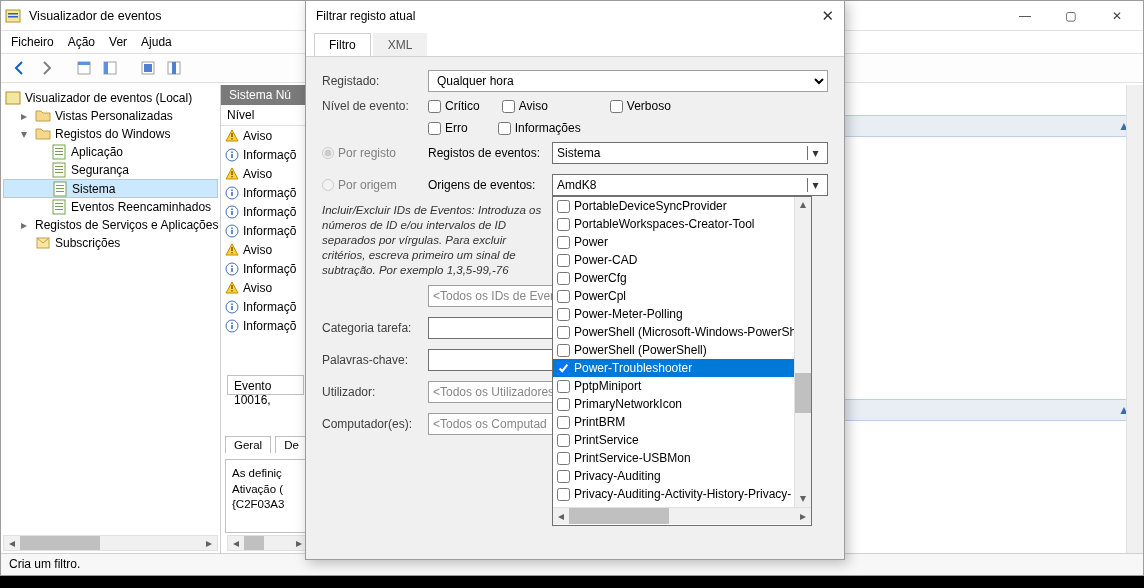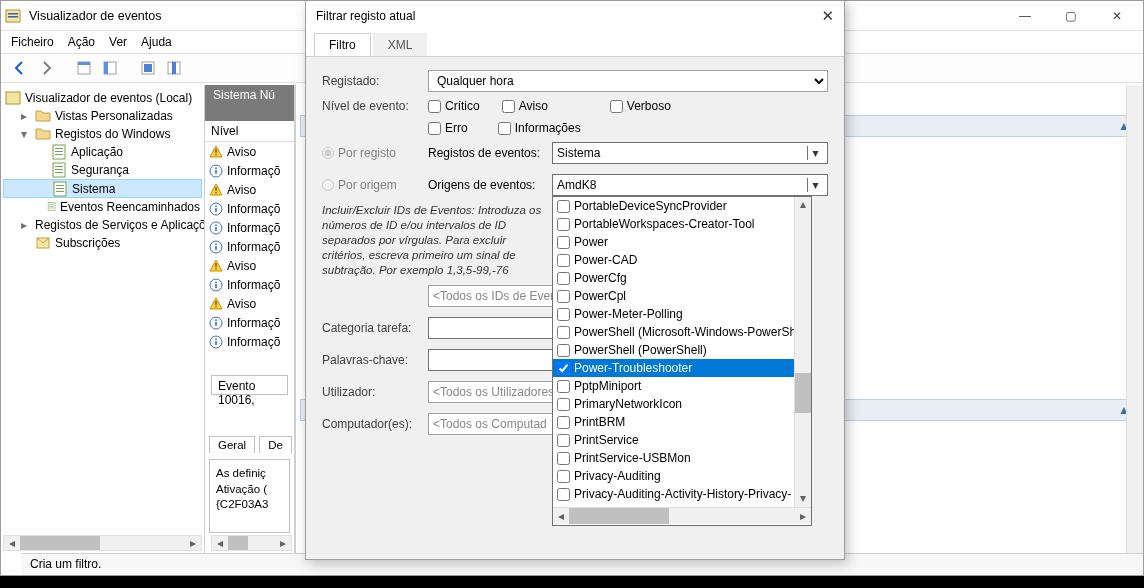--- a/index.html
+++ b/index.html
@@ -15,54 +15,54 @@
   .win-controls span:last-child { width:44px; }
   .menubar { height: 22px; display: flex; align-items: center; gap: 14px; padding: 0 10px; }
   .menubar span { font-size: 12px; }
   .toolbar { height: 30px; display: flex; align-items: center; gap: 4px; padding: 0 8px; border-top: 1px solid #e0e0e0; border-bottom: 1px solid #e0e0e0; background:#fdfdfd;}
   .tbtn { width:22px; height:22px; display:flex; align-items:center; justify-content:center; }
   .tbtn svg { width:16px; height:16px; }
 
   .workarea { position: absolute; top: 84px; left:0; right:0; bottom: 22px; display:flex; }
 
   
-  .tree-pane { width: 204px; border-right: 1px solid #d0d0d0; padding: 4px 2px; overflow:hidden; position:relative;}
+  .tree-pane { width: 220px; border-right: 1px solid #d0d0d0; padding: 4px 2px; overflow:hidden; position:relative;}
   .tree-row { display:flex; align-items:center; gap:4px; height:18px; padding:0 2px; white-space:nowrap; }
   .tree-row .caret { width:10px; color:#707070;}
   .tree-row .ticon { width:16px; height:16px; display:inline-flex; align-items:center; justify-content:center;}
   .tree-row.sel { background:#cce8ff; border:1px solid #99d1ff; height:19px;}
   .tree-row.ind1 { padding-left: 18px;} .tree-row.ind2 { padding-left: 34px;}
   .hscroll { position:absolute; left:2px; bottom:2px; right:2px; height:16px; background:#f0f0f0; border:1px solid #e0e0e0; display:flex; align-items:center;}
   .hscroll .thumb { background:#c0c0c0; height:100%;}
   .hscroll .arrow { width:16px; text-align:center; color:#606060;}
 
   
   .mid-pane { width: 90px; display:flex; flex-direction:column; border-right:1px solid #d0d0d0; overflow:hidden; position:relative;}
-  .mid-header { background:#7a7a7a; color:#fff; padding:3px 8px; font-size:12px; height:36px;}
+  .mid-header { background:#7a7a7a; color:#fff; padding:3px 8px; font-size:12px; height:20px;}
   .col-header { background:#fff; border-bottom:1px solid #e0e0e0; padding:3px 6px; font-size:12px; }
   .evrow { height:19px; display:flex; align-items:center; gap:4px; padding:0 4px; white-space:nowrap; overflow:hidden;}
   .evrow .eicon { width:14px; height:14px; display:inline-flex;}
   .evbox { flex:1; overflow:hidden;}
   .detail-title { position:absolute; top:290px; left:6px; right:6px; height:20px; background:#fff; padding:3px 6px; border:1px solid #c0c0c0;}
   .detail-tabs { display:flex; gap:4px; margin:6px 0 6px 4px;}
   .detail-tabs span { padding:2px 8px; border:1px solid #c0c0c0; border-bottom:none; background:#fff; font-size:11.5px;}
   .detail-content { border:1px solid #c0c0c0; margin:0 4px; padding:6px; font-size:11.5px; line-height:1.35; height:74px; overflow:hidden;}
 
   
   .right-pane { flex:1; background:#fff; border-left:1px solid #d0d0d0; padding:0; overflow:hidden; position:relative;}
   .action-group { padding:4px 8px; }
   .action-row { height:22px; display:flex; align-items:center; gap:6px; padding-left:8px;}
   .action-row .aic { width:16px;}
   .section-head { background:#e9eef5; border:1px solid #bcd0e5; padding:3px 8px; display:flex; align-items:center; justify-content:space-between; margin:2px 4px;}
   .section-head .tri { color:#3a6ea5;}
   .subarrow { margin-left:auto; color:#555;}
   .right-scroll { position:absolute; top:0; right:0; bottom:0; width:17px; background:#f0f0f0; border-left:1px solid #e0e0e0;}
 
   
-  .statusbar { position:absolute; left:0; right:0; bottom:0; height:22px; border-top:1px solid #d0d0d0; padding:3px 8px; font-size:12px; background:#f7f7f7;margin-left:21px;}
+  .statusbar { position:absolute; left:0; right:0; bottom:0; height:22px; border-top:1px solid #d0d0d0; padding:3px 8px; font-size:12px; background:#f7f7f7;}
 
   
   .dialog { position:absolute; left:305px; top:0; width:540px; height:560px; background:#f0f0f0; border:1px solid #9c9c9c; box-shadow: 3px 3px 12px rgba(0,0,0,0.25); z-index:100;}
   .dialog .dlg-title { height:30px; display:flex; align-items:center; padding:0 10px; background:#fff;}
   .dlg-title .txt { flex:1;}
   .dlg-title .close { width:40px; text-align:right; font-size:15px; color:#333;}
   .tabstrip { height:26px; display:flex; align-items:flex-end; padding:0 8px; background:#fff; border-bottom:1px solid #d0d0d0;}
   .tabstrip span { padding:4px 14px; border:1px solid #d0d0d0; border-bottom:none; background:#fff; margin-right:2px; font-size:12px;text-align:center;}
   .tabstrip span.inactive { background:#f0f0f0; color:#555; border-color:transparent transparent #d0d0d0 transparent;}
   .form { padding:10px 16px; }

